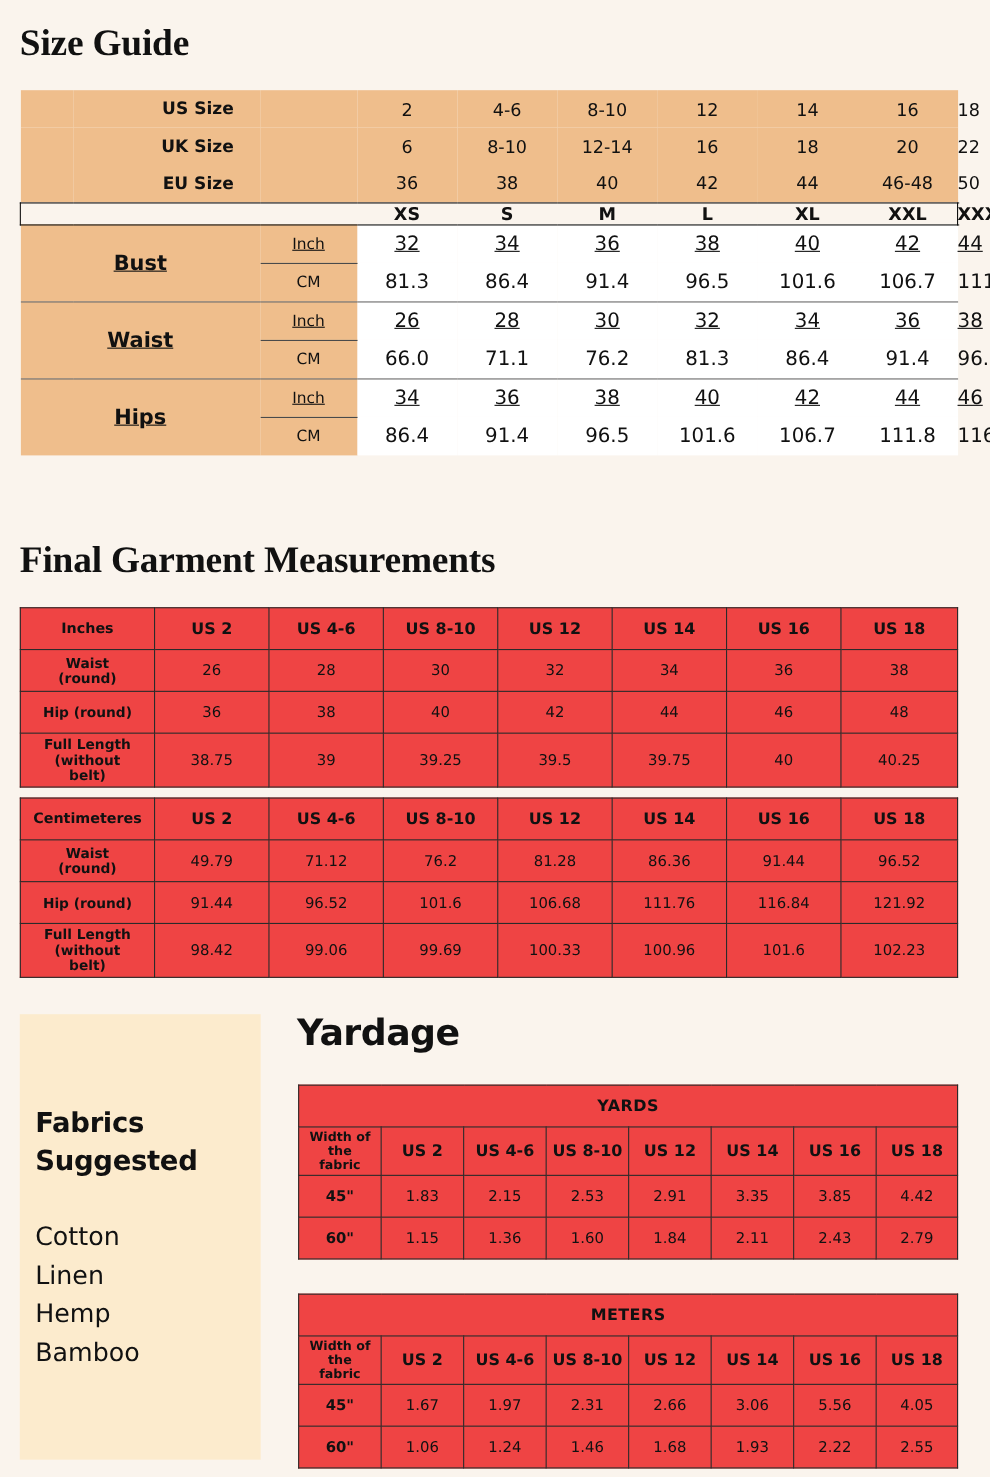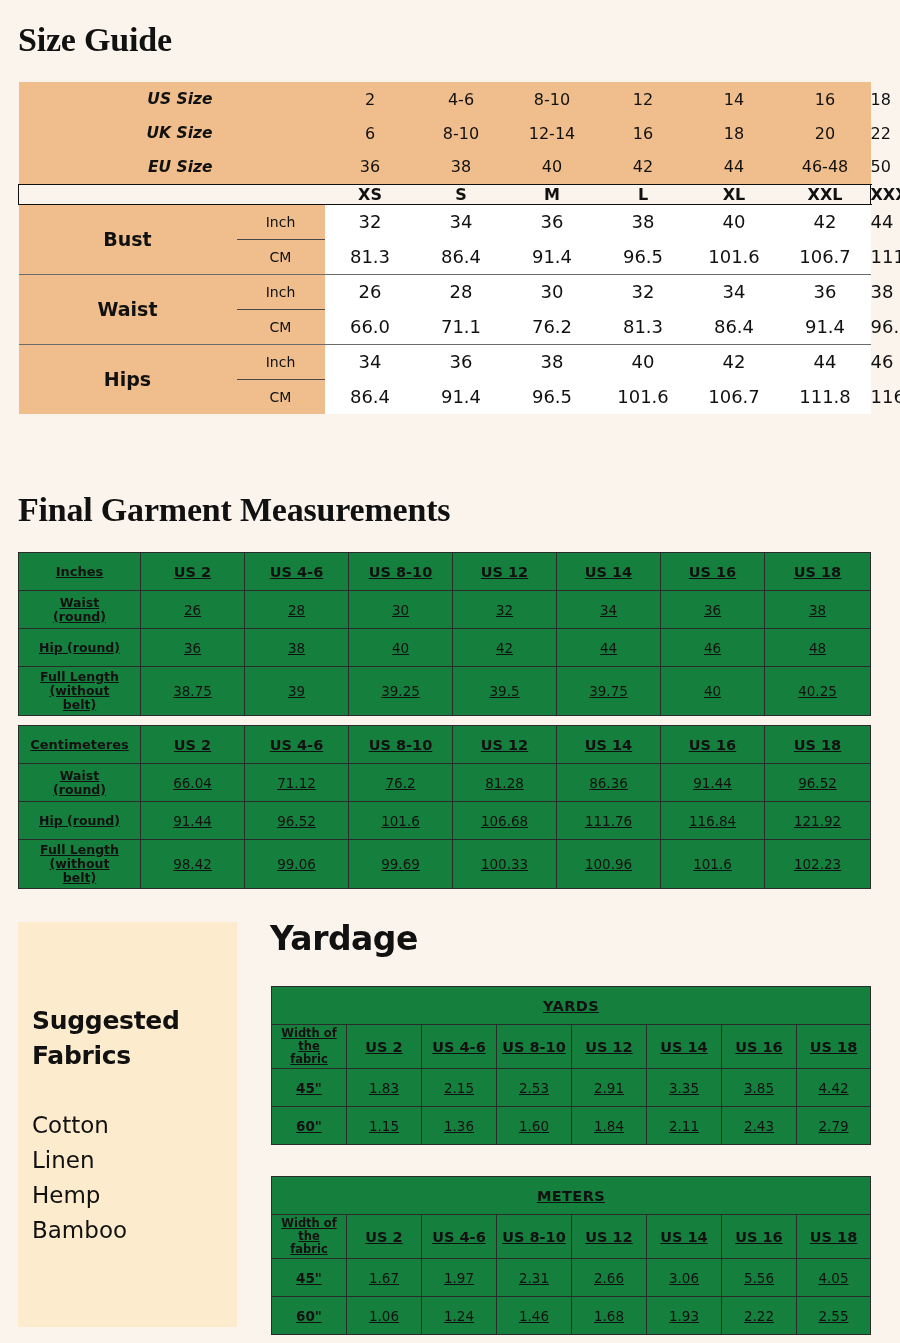--- a/index.html
+++ b/index.html
@@ -48,21 +48,20 @@
   #size-guide-table td, #size-guide-table th { padding:0; }
   .sg-orange { background:#EFBE8C; }
 
   .sg-row-label {
     text-align:right;
     font-weight:bold;
     font-size:15.5px;
     padding-right:24px !important;
     height:34px;
     color:#111;
-    font-style:italic;
   }
   .sg-val {
     text-align:center;
     font-size:16px;
     height:34px;
     color:#111;
   }
   .sg-sizebar td {
     height:16px;
     text-align:center;
@@ -84,32 +83,31 @@
   }
   .sg-unit {
     background:#EFBE8C;
     font-size:14px;
     text-align:center;
     height:35px;
     width:88px;
   }
   .sg-unit-top { border-bottom:1.5px solid #4a4a4a; }
   .sg-data { background:#FFFFFF; text-align:center; font-size:18px; height:35px; }
-  .sg-grouptop > td { border-top:1.5px solid #6b6b6b; }
+  .sg-grouptop > td { border-top:1.5px solid #6b6b6b;text-decoration:underline; }
   .sg-grouptop > td.sg-group-name,
   .sg-grouptop > td.sg-unit { border-top:1.5px solid #6b6b6b; }
 
   
   .meas-table {
     position:absolute;
     border-collapse: collapse;
     table-layout: fixed;
-    background:#15803d;
+    background:#ef4444;
     font-family: "DejaVu Sans", sans-serif;
-    text-decoration: underline;
   }
   .meas-table td, .meas-table th {
     border:1.3px solid #2b2b2b;
     text-align:center;
     vertical-align:middle;
     color:#111;
   }
   .meas-table thead td {
     font-weight:bold;
     font-size:14.5px;
@@ -401,21 +399,21 @@
         <td>US 16</td>
         <td>US 18</td>
       </tr>
     </thead>
   <tbody id="fgm-cm-body">
       <tr>
         <td class="m-rowlabel">
           <div>Waist</div>
           <div>(round)</div>
         </td>
-        <td class="m-val">66.04</td>
+        <td class="m-val">49.79</td>
         <td class="m-val">71.12</td>
         <td class="m-val">76.2</td>
         <td class="m-val">81.28</td>
         <td class="m-val">86.36</td>
         <td class="m-val">91.44</td>
         <td class="m-val">96.52</td>
       </tr>
       <tr>
         <td class="m-rowlabel">
           <div>Hip (round)</div>
@@ -439,22 +437,22 @@
         <td class="m-val">100.33</td>
         <td class="m-val">100.96</td>
         <td class="m-val">101.6</td>
         <td class="m-val">102.23</td>
       </tr>
     </tbody>
 </table>
 
 <div id="fabrics-panel"></div>
 <div id="fabrics-heading">
+  <div>Fabrics</div>
   <div>Suggested</div>
-  <div>Fabrics</div>
 </div>
 <ul id="fabrics-list">
     <li>Cotton</li>
     <li>Linen</li>
     <li>Hemp</li>
     <li>Bamboo</li>
   </ul>
 
 <div id="yardage-title">Yardage</div>
 

